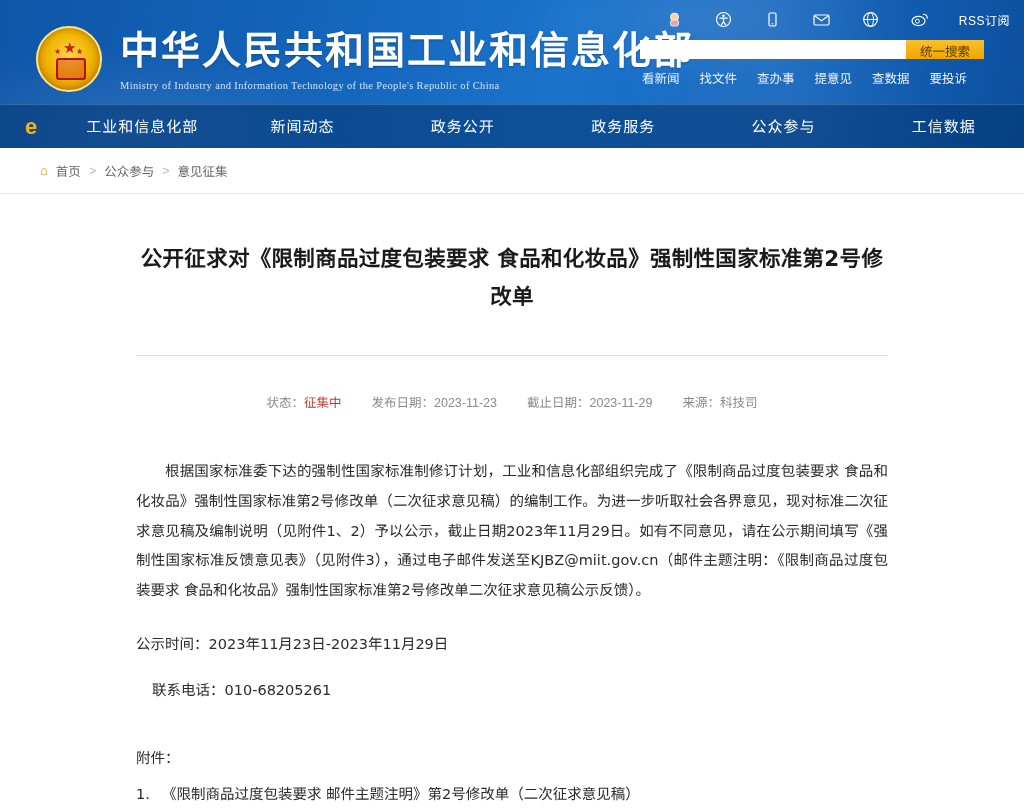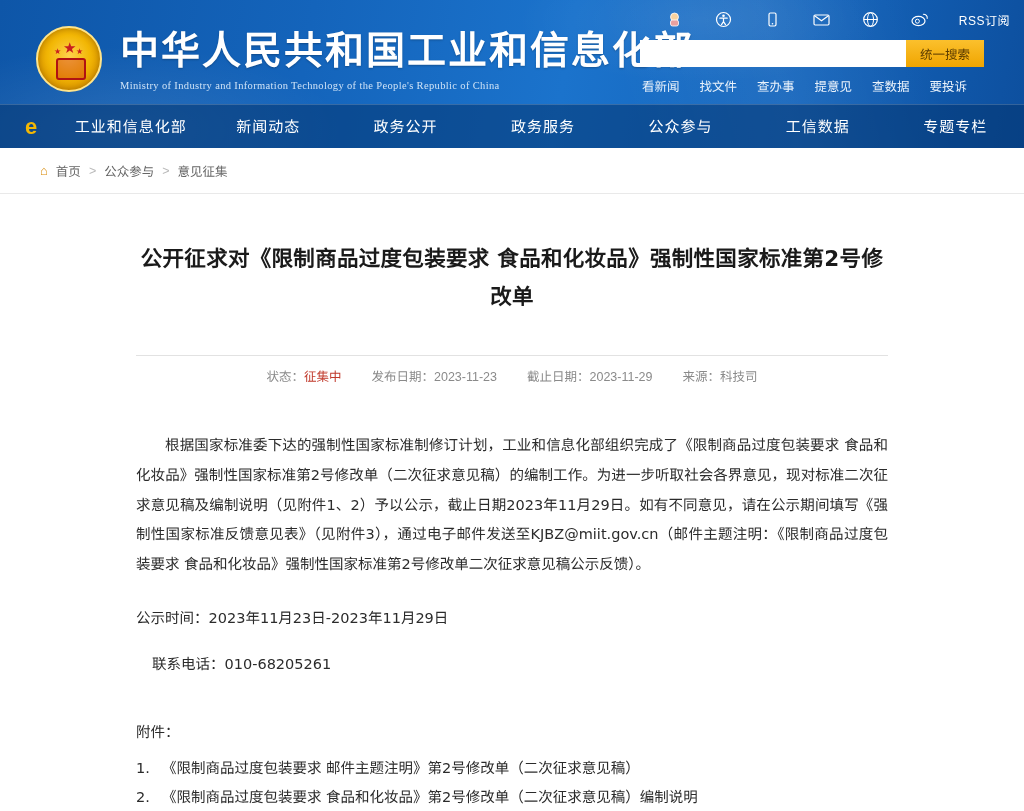--- a/index.html
+++ b/index.html
@@ -101,21 +101,21 @@
     margin-top: 5px;
     font-family: "Liberation Serif", serif;
   }
 
   
   .search-area {
     position: absolute;
     right: 40px; top: 40px;
     width: 344px;
   }
-  .search-row { display: flex; height: 27px; }
+  .search-row { display: flex; height: 19px; }
   .search-input {
     flex: 1;
     border: none;
     outline: none;
     background: #ffffff;
     padding: 0 8px;
     font-size: 12px;
     font-family: "Liberation Sans", sans-serif;
     color: #333;
   }
@@ -205,21 +205,21 @@
     text-align: center;
     color: #1a1a1a;
     font-size: 21.5px;
     font-weight: bold;
     line-height: 1.75;
     letter-spacing: 0.3px;
     font-family: "DejaVu Sans", "Liberation Sans", sans-serif;
   }
   .meta {
     margin-top: 40px;
-    padding-top: 10px;
+    padding-top: 36px;
     border-top: 1px solid #e2e2e2;
     display: flex;
     justify-content: center;
     gap: 30px;
     font-size: 12.5px;
     color: #8a8a8a;
   }
   .meta .status-val { color: #c0392b; }
 
   .body-text {
@@ -328,21 +328,20 @@
 
   <div class="nav">
     <div class="nav-logo">e</div>
     <div class="nav-items">
       <div class="nav-item">工业和信息化部</div>
       <div class="nav-item">新闻动态</div>
       <div class="nav-item">政务公开</div>
       <div class="nav-item">政务服务</div>
       <div class="nav-item">公众参与</div>
       <div class="nav-item">工信数据</div>
-      <div class="nav-item">专题专栏</div>
     </div>
   </div>
 </div>
 
 <div class="crumb-wrap">
   <div class="crumb">
     <span class="home-icon">⌂</span>
     <a href="#">首页</a>
     <span class="sep">&gt;</span>
     <a href="#">公众参与</a>

